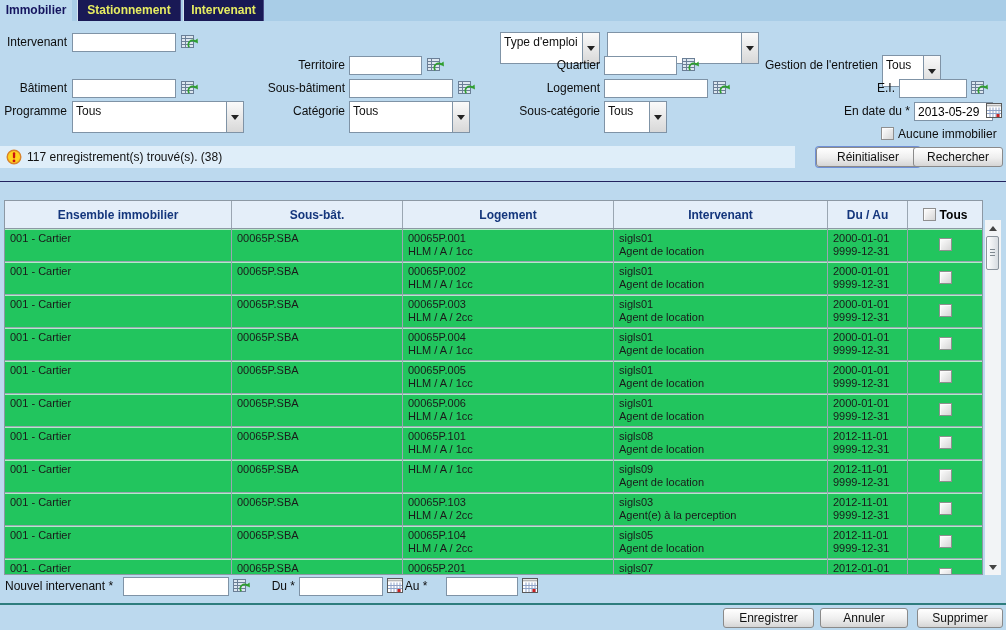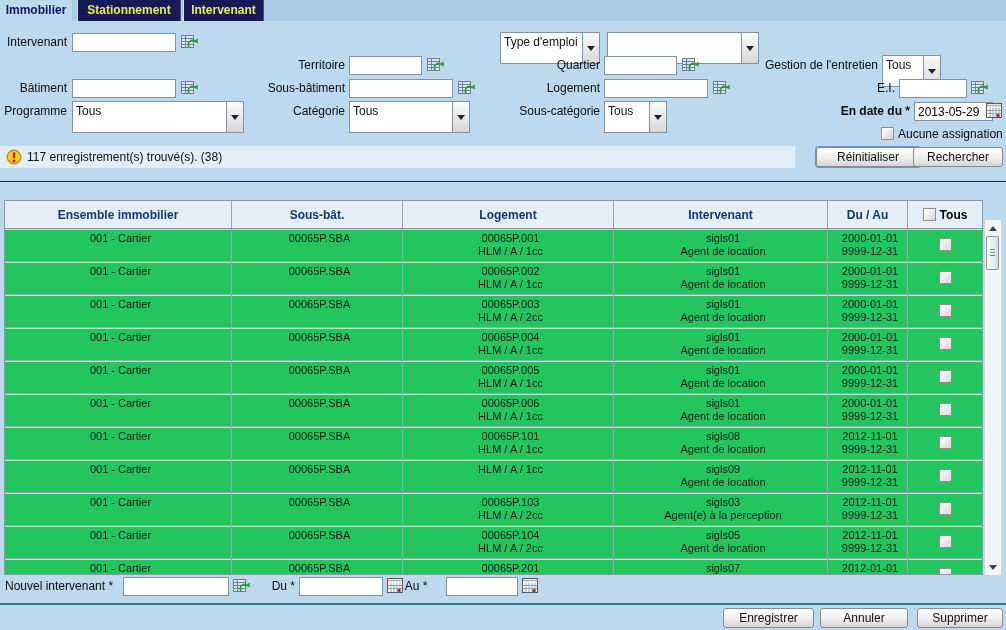--- a/index.html
+++ b/index.html
@@ -29,21 +29,21 @@
        border:1px solid #8a8a8a;border-radius:3px;font-family:"Liberation Sans",sans-serif;
        font-size:12px;color:#111;text-align:center;line-height:18px;cursor:pointer;box-sizing:border-box;}
   .btn.default{box-shadow:0 0 0 1px #6f8fd6;}
   
   .msgbar{position:absolute;left:0;top:146px;width:795px;height:22px;background:#dfeef9;}
   .msgtext{position:absolute;left:27px;top:0;height:22px;line-height:22px;font-size:12px;color:#111;}
   .rule-navy{position:absolute;left:0;top:181px;width:1006px;height:1px;background:#23235f;}
   .rule-teal{position:absolute;left:0;top:603px;width:1006px;height:2px;background:#2e7d7d;}
   
   #table{position:absolute;left:4px;top:200px;width:979px;height:375px;border:1px solid #8c98a4;
-         box-sizing:border-box;overflow:hidden;background:#d6e7f6;text-align:center;}
+         box-sizing:border-box;overflow:hidden;background:#d6e7f6;}
   .thead{display:flex;height:28px;background:#e4eef9;border-bottom:1px solid #8c98a4;box-sizing:border-box;}
   .th{box-sizing:border-box;border-right:1px solid #9aa6b2;display:flex;align-items:center;justify-content:center;
       font-weight:bold;font-size:12px;color:#14367c;}
   .th:last-child{border-right:none;color:#000;}
   .trow{display:flex;height:33px;box-sizing:border-box;border-bottom:1px solid #9aa6b2;background:#22c55e;
         box-shadow:inset 0 1px 0 rgba(255,255,255,.65);}
   .td{box-sizing:border-box;border-right:1px solid #9aa6b2;padding:3px 0 0 5px;font-size:11px;color:#1a1a1a;
       line-height:13px;overflow:hidden;white-space:nowrap;}
   .td:last-child{border-right:none;display:flex;justify-content:center;padding:0;align-items:flex-start;}
   .td:last-child .cb{margin-top:9px;}
@@ -194,39 +194,39 @@
     <span class="fs-text">Tous</span>
     <span class="fs-btn"></span>
   </div>
 
   <div class="lbl" style="left:490px;top:102px;width:110px;">Sous-catégorie</div>
   <div class="fake-select" style="left:604px;top:101px;width:63px;">
     <span class="fs-text">Tous</span>
     <span class="fs-btn"></span>
   </div>
 
-  <div class="lbl" style="left:800px;top:102px;width:110px;font-weight:bold;">En date du *</div>
+  <div class="lbl" style="left:800px;top:102px;width:110px;">En date du *</div>
   <input class="inp" style="left: 914px; top: 102px; width: 79px;" value="2013-05-29">
   <span class="icon ic-cal" style="left:986px;top:103px;">
   <svg width="16" height="15" viewBox="0 0 16 15">
     <rect x="0.5" y="0.5" width="15" height="14" fill="#ffffff" stroke="#5a5a5a"></rect>
     <rect x="1" y="1" width="14" height="3" fill="#e4e4e4"></rect>
     <line x1="1" y1="2.5" x2="15" y2="2.5" stroke="#b5b5b5"></line>
     <line x1="1" y1="7.5" x2="15" y2="7.5" stroke="#8fa3c8"></line>
     <line x1="1" y1="10.5" x2="15" y2="10.5" stroke="#8fa3c8"></line>
     <line x1="4" y1="4.5" x2="4" y2="14" stroke="#8fa3c8"></line>
     <line x1="7" y1="4.5" x2="7" y2="14" stroke="#8fa3c8"></line>
     <line x1="10" y1="4.5" x2="10" y2="14" stroke="#8fa3c8"></line>
     <line x1="13" y1="4.5" x2="13" y2="14" stroke="#8fa3c8"></line>
     <rect x="10.5" y="11" width="3" height="3" fill="#cc2222"></rect>
   </svg>
 </span>
 
   <div class="cb" style="position:absolute;left:881px;top:127px;"></div>
-  <div class="lbl" style="left:898px;top:125px;width:106px;text-align:left;">Aucune assignation</div>
+  <div class="lbl" style="left:898px;top:125px;width:106px;text-align:left;">Aucune immobilier</div>
 
   <div class="msgbar">
     <span class="icon" style="left:6px;top:3px;">
       <svg width="16" height="16" viewBox="0 0 16 16">
         <circle cx="8" cy="8" r="6.8" fill="#ffd21e" stroke="#d9822b" stroke-width="1.4"></circle>
         <rect x="6.9" y="3.2" width="2.3" height="6.2" rx="1.1" fill="#cc1111"></rect>
         <circle cx="8" cy="11.9" r="1.4" fill="#cc1111"></circle>
       </svg>
     </span>
     <span class="msgtext">117 enregistrement(s) trouvé(s). (38)</span>

